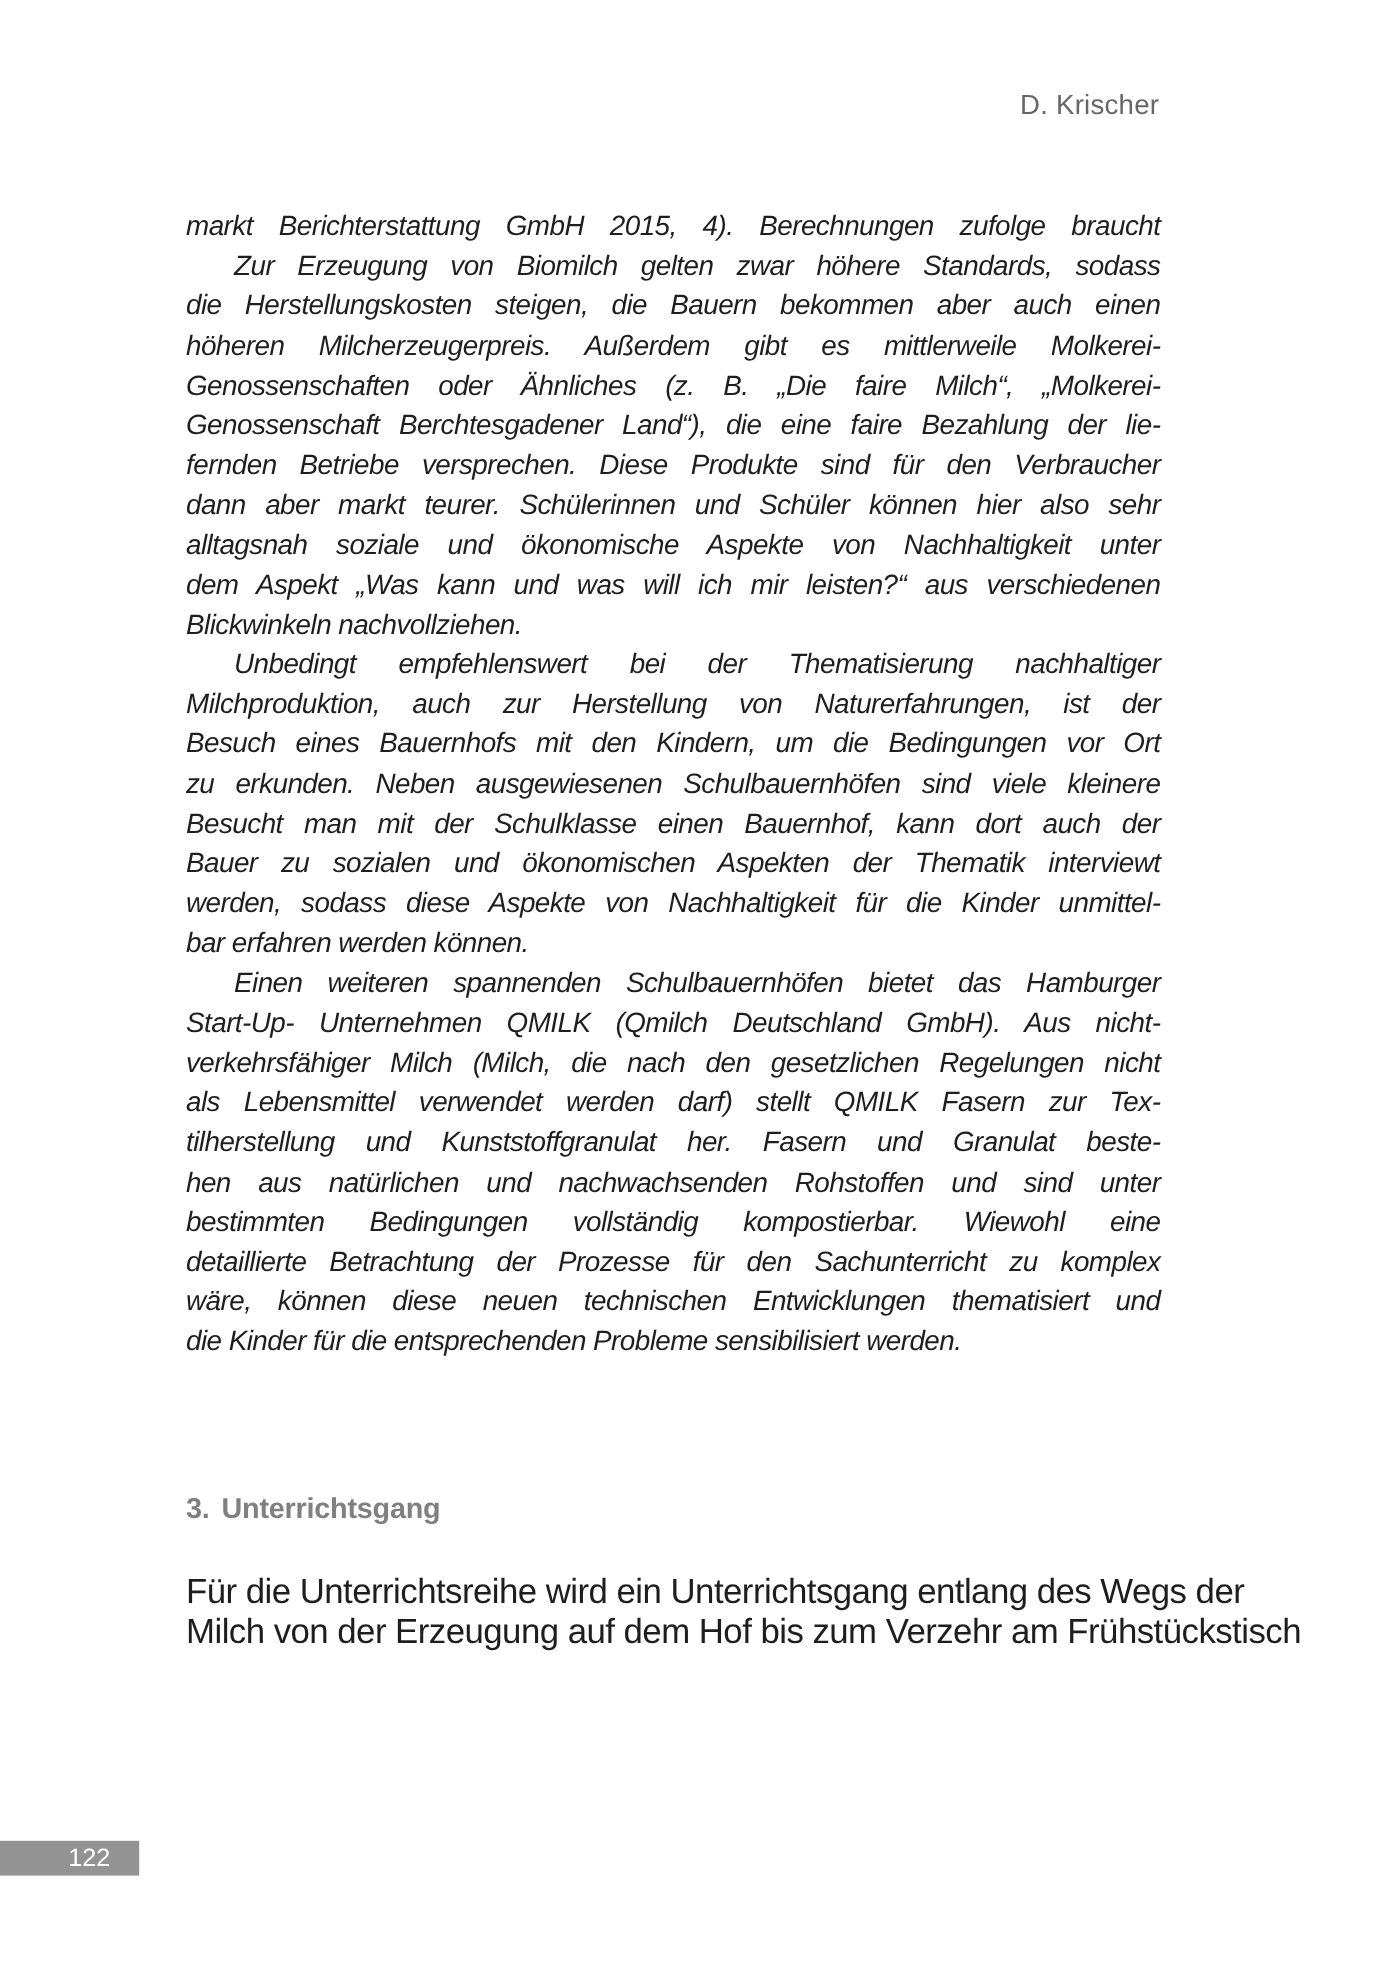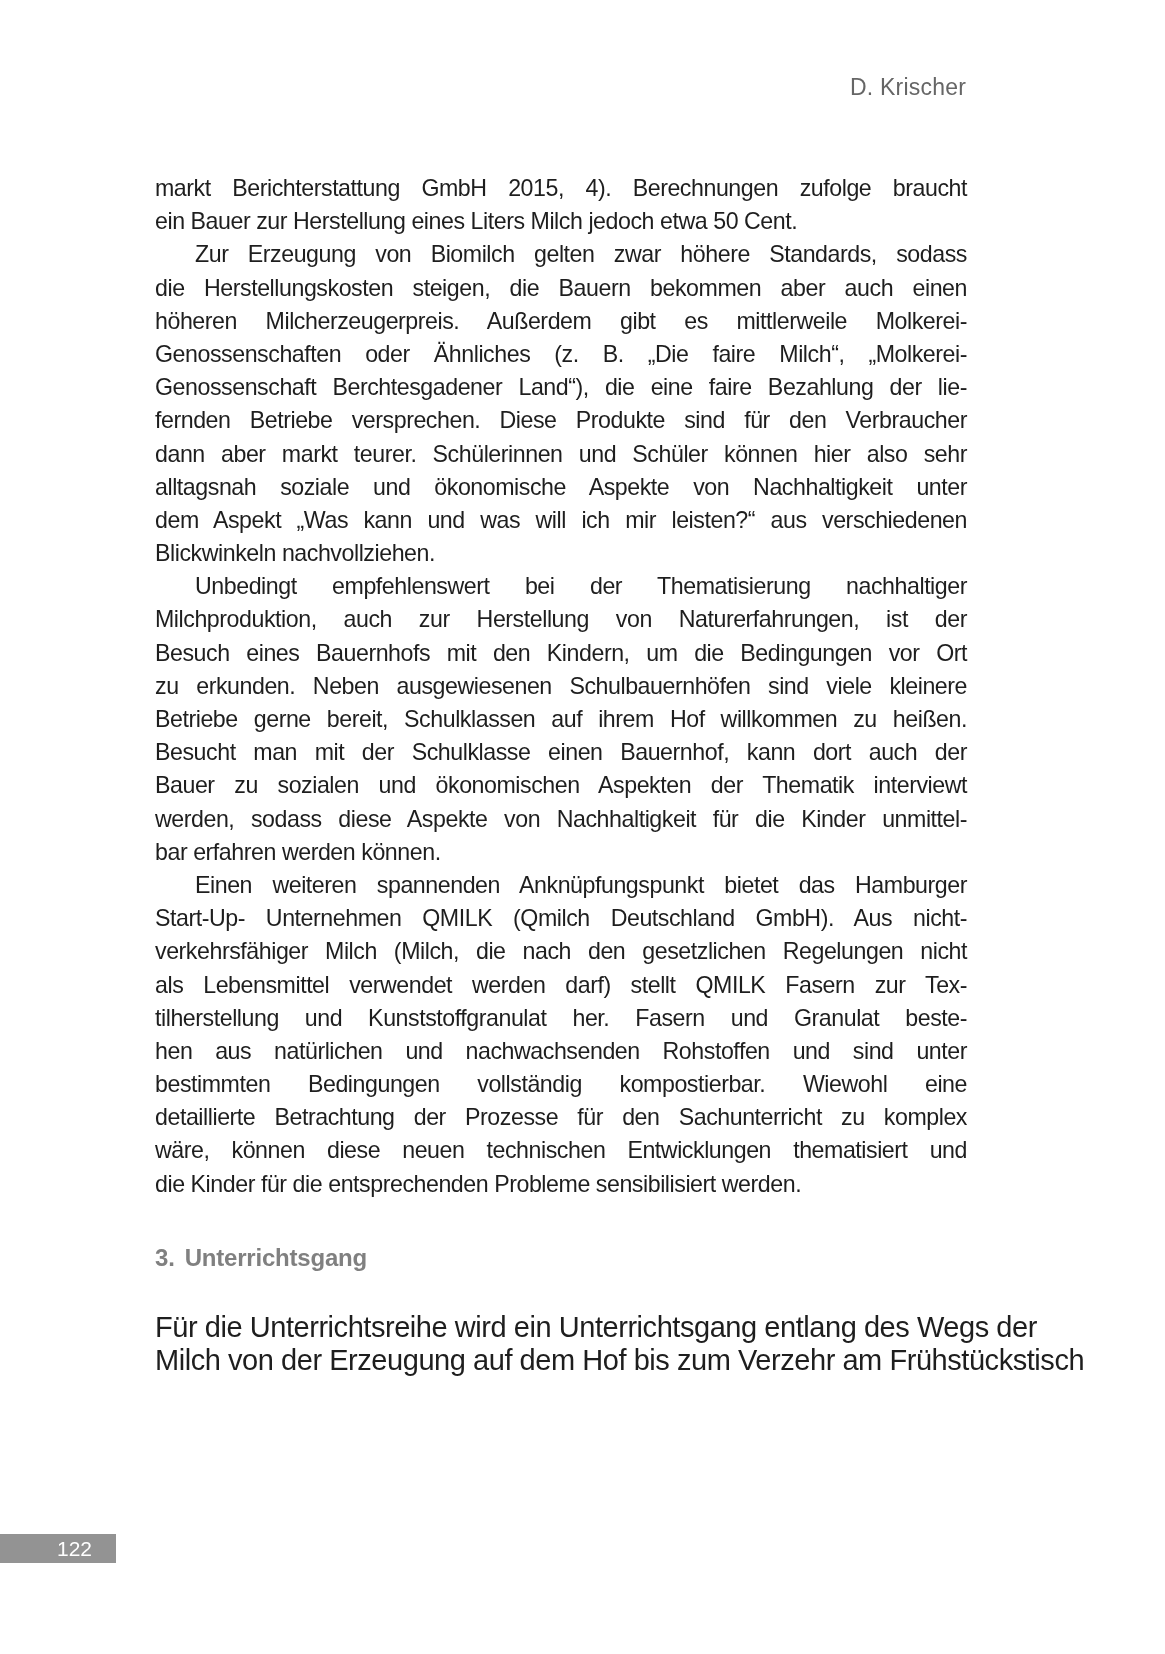--- a/index.html
+++ b/index.html
@@ -6,21 +6,21 @@
     body { width: 1165px; height: 1654px; position: relative; overflow: hidden; }
     .page { position: absolute; left: 0; top: 0; width: 1165px; height: 1654px; background: #fff; }
     .running-head {
       position: absolute; right: 199px; top: 74px;
       font-family: "Liberation Sans", sans-serif; font-size: 23px; color: #666;
       letter-spacing: 0.2px;
     }
     .body-text {
       position: absolute; left: 155px; top: 172px; width: 812px;
       font-family: "Liberation Sans", sans-serif; font-size: 23.2px; line-height: 33.2px;
-      color: #1e1e1e; letter-spacing: -0.45px; word-spacing: 0px;
+      color: #1e1e1e; letter-spacing: -0.45px; word-spacing: 0px; font-style: italic;
     }
     .line { display: block; white-space: nowrap; height: 33.2px; text-align: justify; text-align-last: justify; }
     .line.last { text-align-last: left; }
     .line.indent { padding-left: 40px; }
     .heading {
       position: absolute; left: 155px; top: 1244px;
       font-family: "Liberation Sans", sans-serif; font-size: 24px; font-weight: bold;
       color: #808080; letter-spacing: -0.2px;
     }
     .heading .num { margin-right: 10px; }
@@ -38,47 +38,45 @@
   </style>
 </head>
 <body>
 
 <div class="page">
   <div class="running-head">D. Krischer</div>
 
   <div class="body-text">
     <div>
       <span class="line">markt Berichterstattung GmbH 2015, 4). Berechnungen zufolge braucht</span>
-      <span class="line last">ein Bauer zur Herstellung eines Liters Milch jedoch etwa 50 Cent.</span>
     </div>
     <div>
       <span class="line indent">Zur Erzeugung von Biomilch gelten zwar höhere Standards, sodass</span>
       <span class="line">die Herstellungskosten steigen, die Bauern bekommen aber auch einen</span>
       <span class="line">höheren Milcherzeugerpreis. Außerdem gibt es mittlerweile Molkerei-</span>
       <span class="line">Genossenschaften oder Ähnliches (z. B. „Die faire Milch“, „Molkerei-</span>
       <span class="line">Genossenschaft Berchtesgadener Land“), die eine faire Bezahlung der lie-</span>
       <span class="line">fernden Betriebe versprechen. Diese Produkte sind für den Verbraucher</span>
       <span class="line">dann aber markt teurer. Schülerinnen und Schüler können hier also sehr</span>
       <span class="line">alltagsnah soziale und ökonomische Aspekte von Nachhaltigkeit unter</span>
       <span class="line">dem Aspekt „Was kann und was will ich mir leisten?“ aus verschiedenen</span>
       <span class="line last">Blickwinkeln nachvollziehen.</span>
     </div>
     <div>
       <span class="line indent">Unbedingt empfehlenswert bei der Thematisierung nachhaltiger</span>
       <span class="line">Milchproduktion, auch zur Herstellung von Naturerfahrungen, ist der</span>
       <span class="line">Besuch eines Bauernhofs mit den Kindern, um die Bedingungen vor Ort</span>
       <span class="line">zu erkunden. Neben ausgewiesenen Schulbauernhöfen sind viele kleinere</span>
-      <span class="line">Betriebe gerne bereit, Schulklassen auf ihrem Hof willkommen zu heißen.</span>
       <span class="line">Besucht man mit der Schulklasse einen Bauernhof, kann dort auch der</span>
       <span class="line">Bauer zu sozialen und ökonomischen Aspekten der Thematik interviewt</span>
       <span class="line">werden, sodass diese Aspekte von Nachhaltigkeit für die Kinder unmittel-</span>
       <span class="line last">bar erfahren werden können.</span>
     </div>
     <div>
-      <span class="line indent">Einen weiteren spannenden Anknüpfungspunkt bietet das Hamburger</span>
+      <span class="line indent">Einen weiteren spannenden Schulbauernhöfen bietet das Hamburger</span>
       <span class="line">Start-Up- Unternehmen QMILK (Qmilch Deutschland GmbH). Aus nicht-</span>
       <span class="line">verkehrsfähiger Milch (Milch, die nach den gesetzlichen Regelungen nicht</span>
       <span class="line">als Lebensmittel verwendet werden darf) stellt QMILK Fasern zur Tex-</span>
       <span class="line">tilherstellung und Kunststoffgranulat her. Fasern und Granulat beste-</span>
       <span class="line">hen aus natürlichen und nachwachsenden Rohstoffen und sind unter</span>
       <span class="line">bestimmten Bedingungen vollständig kompostierbar. Wiewohl eine</span>
       <span class="line">detaillierte Betrachtung der Prozesse für den Sachunterricht zu komplex</span>
       <span class="line">wäre, können diese neuen technischen Entwicklungen thematisiert und</span>
       <span class="line last">die Kinder für die entsprechenden Probleme sensibilisiert werden.</span>
     </div>

